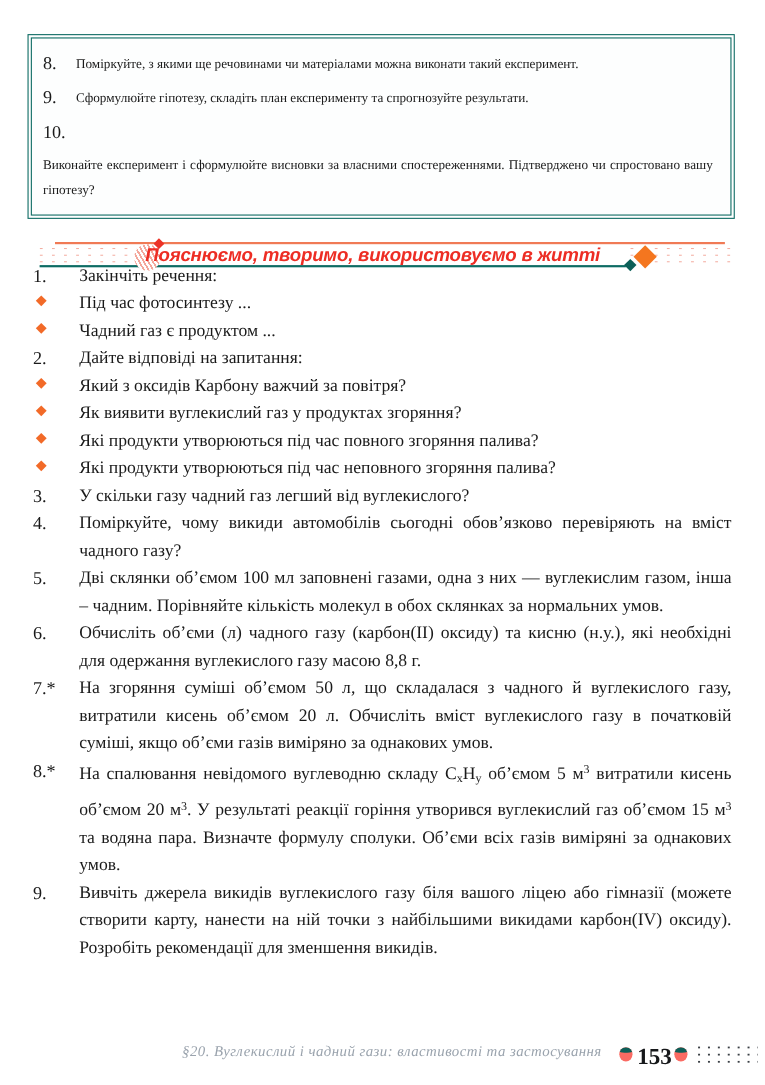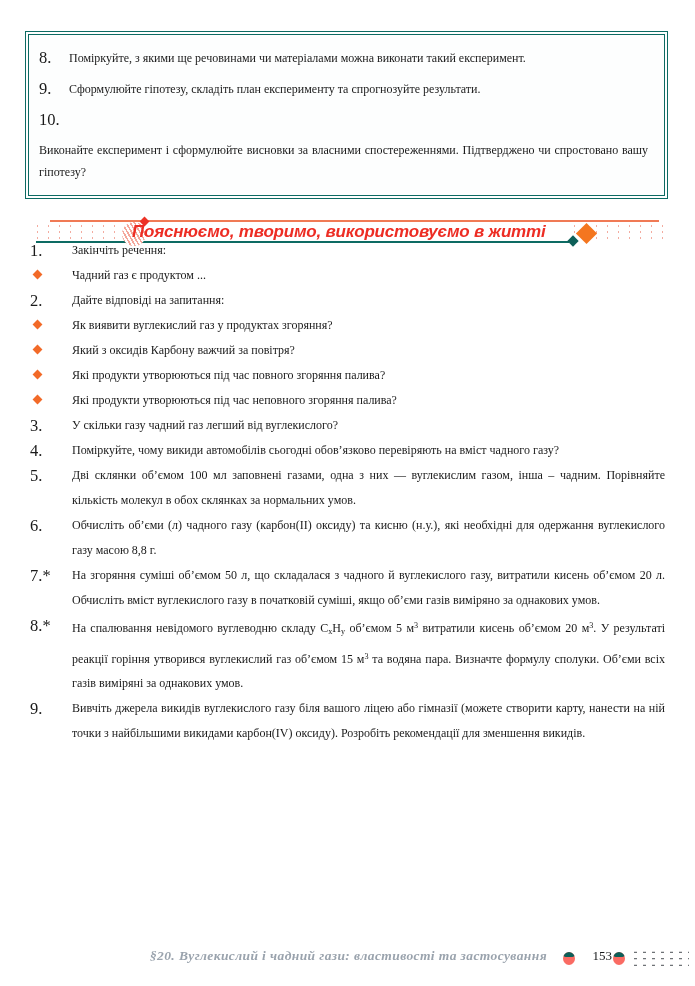--- a/index.html
+++ b/index.html
@@ -175,21 +175,21 @@
     box-sizing: border-box;
     white-space: nowrap;
   }
   .ex-row .marker.bullet {
     color: #f26a28;
     font-size: 15px;
     padding-left: 6px;
   }
   .ex-row .body {
     flex: 1 1 auto;
-    font-size: 12px;
+    font-size: 16px;
     line-height: 25px;
     text-align: justify;
     text-justify: inter-word;
   }
   .ex-row .body.nojustify { text-align: left; }
   .bullet-glyph {
     display: inline-block;
     width: 7px;
     height: 7px;
     background: #f26a28;
@@ -207,21 +207,21 @@
     bottom: 12px;
     width: 695px;
     height: 30px;
   }
   .footer-title {
     position: absolute;
     right: 148px;
     top: 4px;
     font-family: "Liberation Serif", "DejaVu Serif", serif;
     font-style: italic;
-    font-weight: bold;
+    font-weight: normal;
     font-size: 13.5px;
     color: #9aa3ad;
     letter-spacing: 0.4px;
     white-space: nowrap;
   }
   .footer-dot {
     position: absolute;
     top: 8px;
     width: 12px;
     height: 13px;
@@ -238,24 +238,24 @@
     background: #0d5f58;
     border-radius: 50% 50% 40% 40%;
   }
   .footer-dot.left { left: 563px; }
   .footer-dot.right { left: 613px; }
   .footer-page {
     position: absolute;
     left: 578px;
     top: 4px;
     width: 34px;
-    text-align: right;
+    text-align: center;
     font-family: "Liberation Serif", "DejaVu Serif", serif;
-    font-weight: normal;
-    font-size: 13px;
+    font-weight: bold;
+    font-size: 21px;
     color: #16181a;
   }
   .footer-dots-grid {
     position: absolute;
     left: 631px;
     top: 5px;
     width: 58px;
     height: 20px;
     background-image: radial-gradient(#3a3f45 1px, transparent 1.2px);
     background-size: 9px 6.5px;
@@ -293,40 +293,44 @@
     <div class="diamond-teal"></div>
   </div>
 
   <div class="exercises">
 
     <div class="ex-row">
       <div class="marker">1.</div>
       <div class="body nojustify">Закінчіть речення:</div>
     </div>
 
+    <div class="ex-row">
+      <div class="marker bullet"><span class="bullet-glyph"></span></div>
+      <div class="body nojustify">Під час фотосинтезу ...</div>
+    </div>
 
 
     <div class="ex-row">
       <div class="marker bullet"><span class="bullet-glyph"></span></div>
       <div class="body nojustify">Чадний газ є продуктом ...</div>
     </div>
 
     <div class="ex-row">
       <div class="marker">2.</div>
       <div class="body nojustify">Дайте відповіді на запитання:</div>
     </div>
 
     <div class="ex-row">
       <div class="marker bullet"><span class="bullet-glyph"></span></div>
+      <div class="body nojustify">Який з оксидів Карбону важчий за повітря?</div>
+    </div>
+
+    <div class="ex-row">
+      <div class="marker bullet"><span class="bullet-glyph"></span></div>
       <div class="body nojustify">Як виявити вуглекислий газ у продуктах згоряння?</div>
-    </div>
-
-    <div class="ex-row">
-      <div class="marker bullet"><span class="bullet-glyph"></span></div>
-      <div class="body nojustify">Який з оксидів Карбону важчий за повітря?</div>
     </div>
 
     <div class="ex-row">
       <div class="marker bullet"><span class="bullet-glyph"></span></div>
       <div class="body nojustify">Які продукти утворюються під час повного згоряння палива?</div>
     </div>
 
     <div class="ex-row">
       <div class="marker bullet"><span class="bullet-glyph"></span></div>
       <div class="body nojustify">Які продукти утворюються під час неповного згоряння палива?</div>

